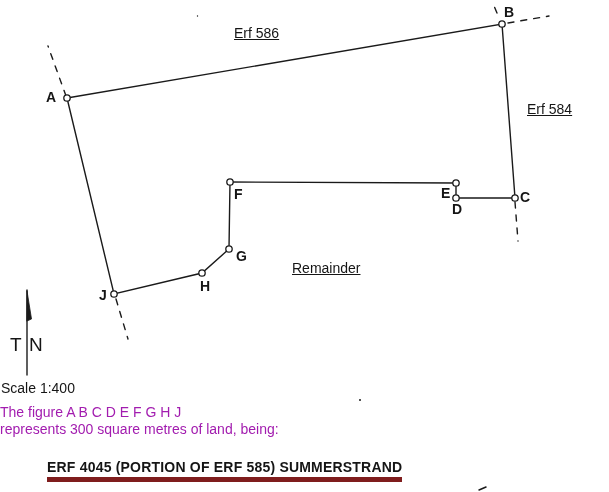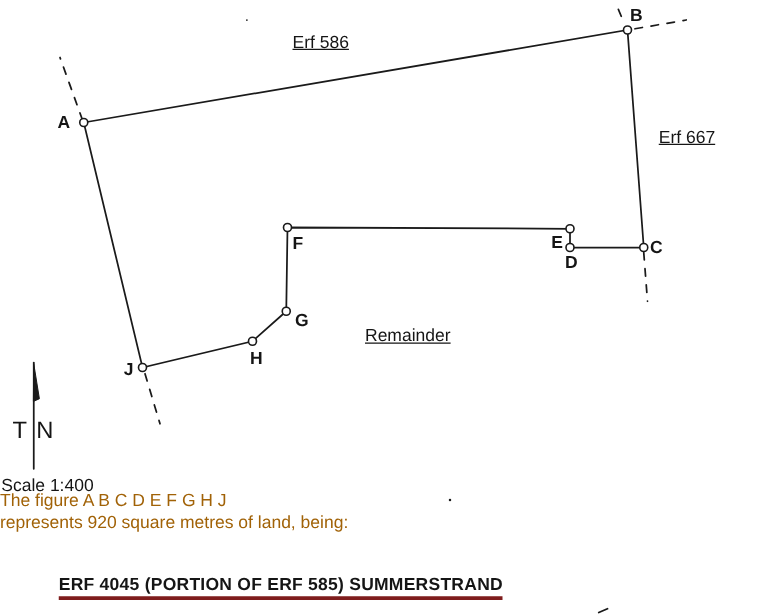--- a/index.html
+++ b/index.html
@@ -40,34 +40,34 @@
     font-size: 19px;
     font-weight: 400;
   }
   .scale-lbl {
     font-size: 14px;
     font-weight: 400;
   }
   .caption {
     position: absolute;
     left: 0;
-    top: 392px;
+    top: 404px;
     font-size: 14px;
     line-height: 17px;
-    color: #a16207;
+    color: #a21caf;
   }
   .title-lbl {
     position: absolute;
     left: 47px;
     top: 459px;
     font-size: 14px;
     font-weight: 700;
     letter-spacing: 0.2px;
     display: inline-block;
-    border-bottom: 3px solid #7f1d1d;
+    border-bottom: 5px solid #7f1d1d;
     padding-bottom: 2px;
     white-space: nowrap;
   }
 </style>
 </head>
 <body>
 
 <div class="stage">
 
   <svg width="609" height="492" viewBox="0 0 609 492">
@@ -112,28 +112,28 @@
   <div class="lbl vertex-lbl" style="left:504px; top:5px;">B</div>
   <div class="lbl vertex-lbl" style="left:520px; top:190px;">C</div>
   <div class="lbl vertex-lbl" style="left:452px; top:202px;">D</div>
   <div class="lbl vertex-lbl" style="left:441px; top:186px;">E</div>
   <div class="lbl vertex-lbl" style="left:234px; top:187px;">F</div>
   <div class="lbl vertex-lbl" style="left:236px; top:249px;">G</div>
   <div class="lbl vertex-lbl" style="left:200px; top:279px;">H</div>
   <div class="lbl vertex-lbl" style="left:99px; top:288px;">J</div>
 
   <div class="lbl area-lbl" style="left:234px; top:26px;">Erf 586</div>
-  <div class="lbl area-lbl" style="left:527px; top:102px;">Erf 667</div>
+  <div class="lbl area-lbl" style="left:527px; top:102px;">Erf 584</div>
   <div class="lbl area-lbl" style="left:292px; top:261px;">Remainder</div>
 
   <div class="lbl north-lbl" style="left:10px; top:335px;">T</div>
   <div class="lbl north-lbl" style="left:29px; top:335px;">N</div>
 
   <div class="lbl scale-lbl" style="left:1px; top:381px;">Scale 1:400</div>
 
   <div class="caption">
     <div>The figure A B C D E F G H J</div>
-    <div>represents 920 square metres of land, being:</div>
+    <div>represents 300 square metres of land, being:</div>
   </div>
 
   <div class="title-lbl">ERF 4045 (PORTION OF ERF 585) SUMMERSTRAND</div>
 
 </div>
 
 </body></html>

